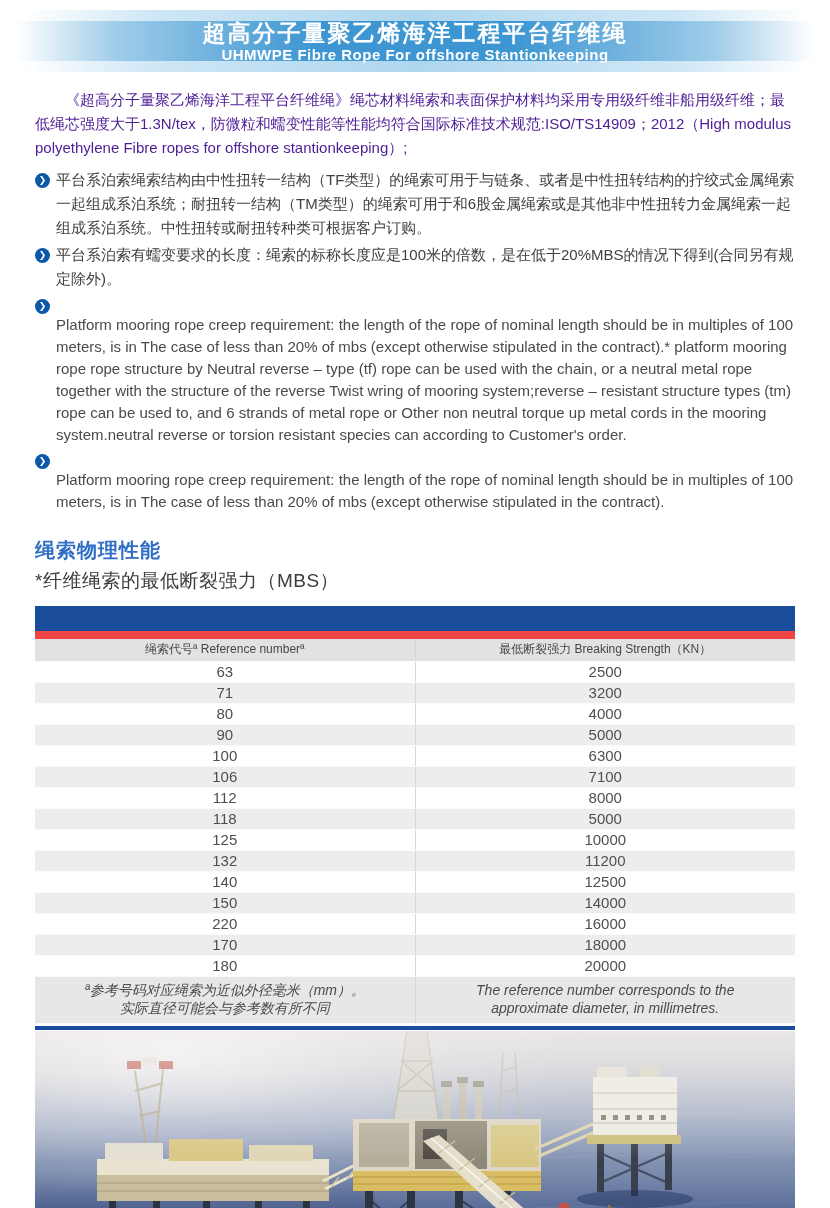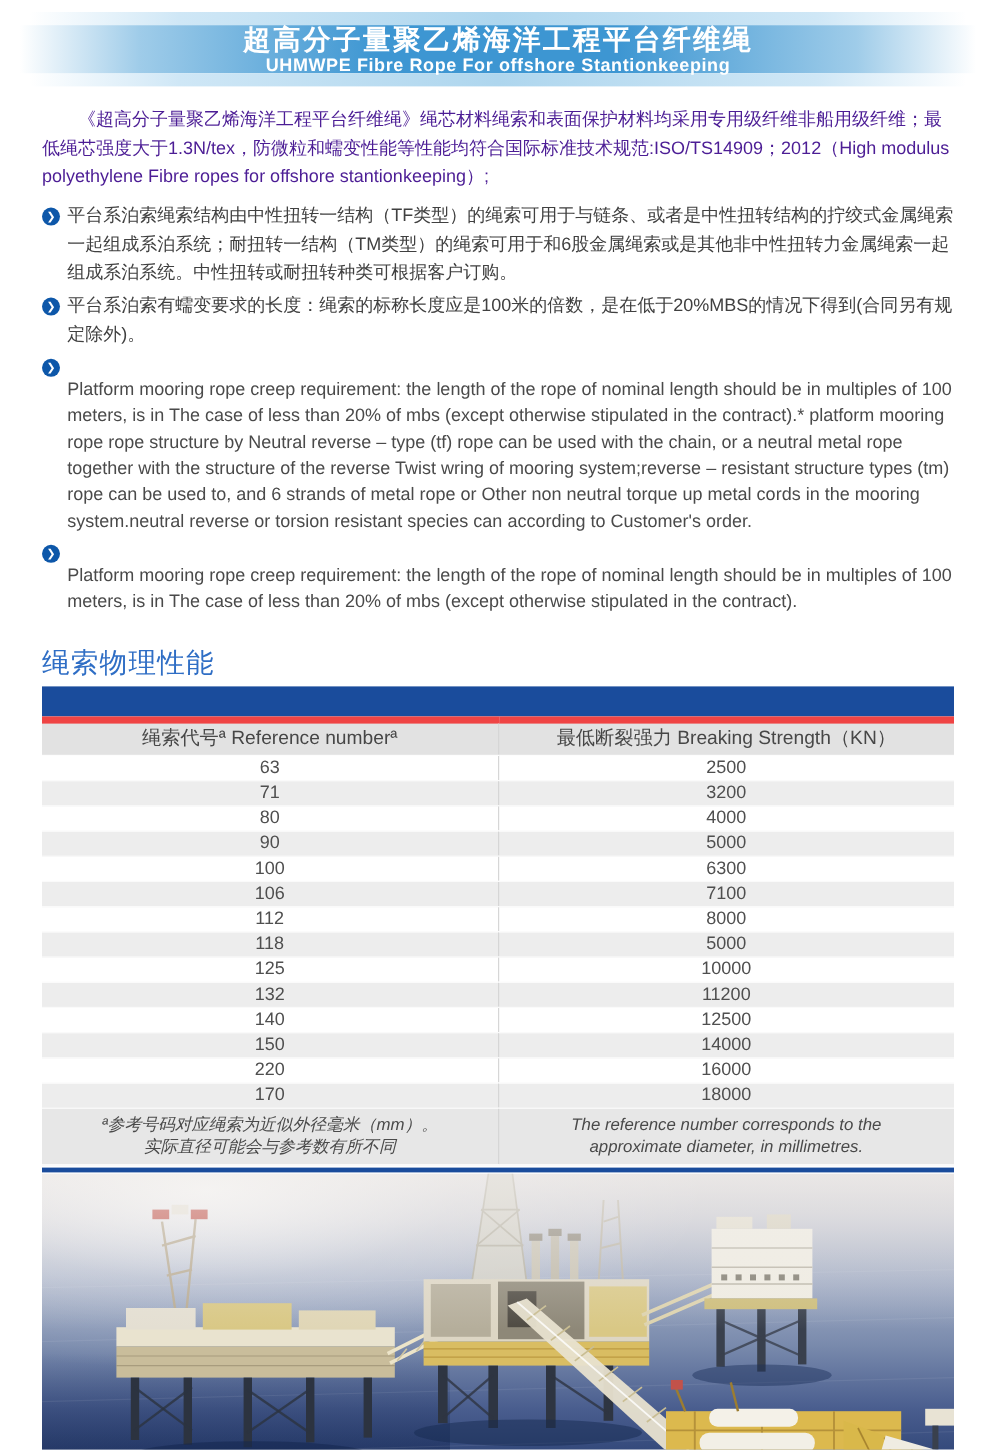--- a/index.html
+++ b/index.html
@@ -31,29 +31,29 @@
   .bullets{margin:0;}
   .bullet{display:flex;margin:3px 0;font-size:15px;color:#404040;}
   .bullet .txt{flex:1;line-height:24px;}
   .bullet.en .txt{line-height:22px;color:#4a4a4a;margin-top:20px;}
   .bullet-icon{
     flex:0 0 15px;width:15px;height:15px;border-radius:50%;
     background:#0d57a9;color:#fff;font-size:9px;font-weight:bold;
     line-height:15px;text-align:center;margin:5px 6px 0 0;
   }
   
-  .sec-heading{margin:24px 0 4px;font-size:23px;font-weight:normal;color:#2f6ec5;letter-spacing:1px;}
+  .sec-heading{margin:24px 0 4px;font-size:20px;font-weight:bold;color:#2f6ec5;letter-spacing:1px;}
   .sec-subheading{font-size:19px;color:#3c3c3c;margin:0 0 12px;letter-spacing:.5px;}
   
   .table-wrap{margin-top:4px;}
   .table-topbar{height:25px;background:#1a4c9c;}
   table.mbs{width:100%;border-collapse:collapse;text-align:center;color:#4f4f4f;}
   table.mbs th{
-    background:#e2e2e2;font-weight:normal;font-size:16px;color:#474747;
-    padding:2px 0 3px;border-top:6px solid #ef4444;border-bottom:1px solid #fdfdfd;
+    background:#e2e2e2;font-weight:normal;font-size:12px;color:#474747;
+    padding:2px 0 3px;border-top:8px solid #ef4444;border-bottom:1px solid #fdfdfd;
   }
   table.mbs td{font-size:15px;padding:1px 0 2px;line-height:17px;border-bottom:1px solid #fafafa;}
   table.mbs .c2{border-left:1px solid #d6d6d6;}
   table.mbs tbody tr:nth-child(even){background:#ededed;}
   table.mbs tfoot td{
     background:#e7e7e7;font-size:14px;line-height:18px;padding:4px 5px 6px;color:#4a4a4a;
     border-top:1px solid #fff;
     font-style:italic;
   }
   .table-botbar{height:4px;background:#1a4c9c;margin-top:2px;}
@@ -91,20 +91,21 @@
       <span class="bullet-icon">❯</span>
       <span class="txt">Platform mooring rope creep requirement: the length of the rope of nominal length should be in multiples of 100 meters, is in The case of less than 20% of mbs (except otherwise stipulated in the contract).* platform mooring rope rope structure by Neutral reverse – type (tf) rope can be used with the chain, or a neutral metal rope together with the structure of the reverse Twist wring of mooring system;reverse – resistant structure types (tm) rope can be used to, and 6 strands of metal rope or Other non neutral torque up metal cords in the mooring system.neutral reverse or torsion resistant species can according to Customer's order.</span>
     </div>
     <div class="bullet en">
       <span class="bullet-icon">❯</span>
       <span class="txt">Platform mooring rope creep requirement: the length of the rope of nominal length should be in multiples of 100 meters, is in The case of less than 20% of mbs (except otherwise stipulated in the contract).</span>
     </div>
   </div>
 
   <h2 class="sec-heading">绳索物理性能</h2>
+  <div class="sec-subheading">*纤维绳索的最低断裂强力（MBS）</div>
 
   <div class="table-wrap">
     <div class="table-topbar"></div>
     <table class="mbs">
       <thead>
         <tr>
           <th style="width:50%">绳索代号ª Reference numberª</th>
           <th class="c2">最低断裂强力 Breaking Strength（KN）</th>
         </tr>
       </thead>
@@ -157,20 +158,24 @@
             <td>150</td>
             <td class="c2">14000</td>
           </tr>
         <tr>
             <td>220</td>
             <td class="c2">16000</td>
           </tr>
         <tr>
             <td>170</td>
             <td class="c2">18000</td>
+          </tr>
+        <tr>
+            <td>180</td>
+            <td class="c2">20000</td>
           </tr>
       </tbody>
       <tfoot>
         <tr>
           <td>
             <div>ª参考号码对应绳索为近似外径毫米（mm）。</div>
             <div>实际直径可能会与参考数有所不同</div>
           </td>
           <td class="c2">
             <div>The reference number corresponds to the</div>

